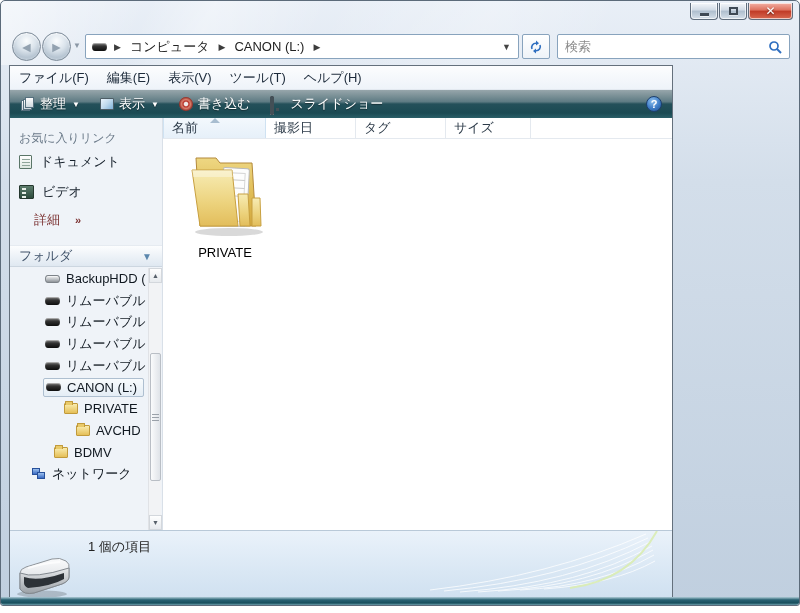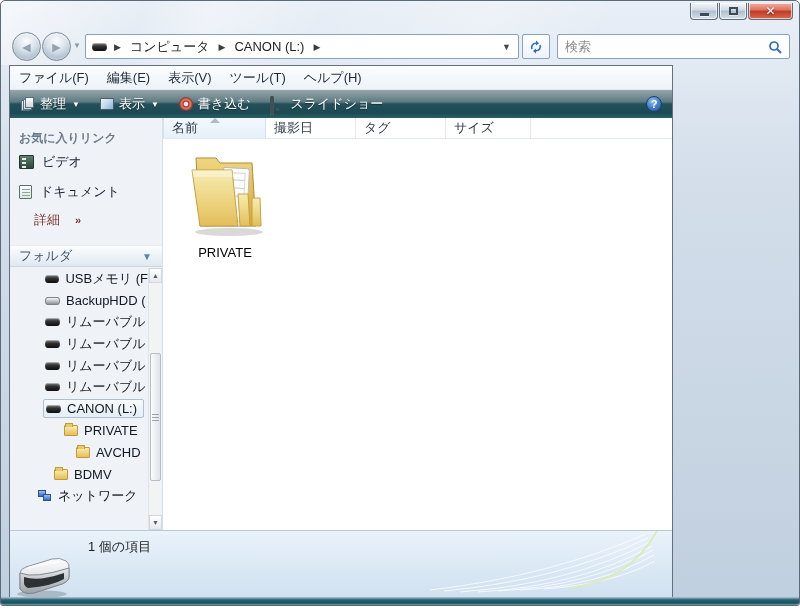--- a/index.html
+++ b/index.html
@@ -80,21 +80,21 @@
   .ic-views { width:14px; height:12px; border:1px solid #4e5e66; background:linear-gradient(135deg,#eaf4fb 0%,#bfd9ec 50%,#7fb2d8 100%); border-radius:1px; }
   .ic-slideshow { width:15px; height:13px; position:relative; }
   .ic-slideshow .scr { width:15px; height:10px; background:#e8eef2; border:2px solid #434f56; border-radius:1px; }
   .ic-slideshow .leg { position:absolute; left:6px; top:10px; width:3px; height:3px; background:#434f56; }
   .ic-burn { width:14px; height:14px; border-radius:50%;
              background:radial-gradient(circle at 50% 50%, #efe9e6 0% 18%, #b6342a 28%, #d97d6a 45%, #8e2a22 70%, #c9bdb8 78%, #7e7672 100%); }
 
   
   .sidebar { position:absolute; left:0; top:52px; width:153px; height:412px;
              background:#eff3f8; border-right:1px solid #d9e0e8; font-size:13px; color:#16202b; }
-  .fav-header { padding:12px 0 0 9px; color:#6b7a89; font-size:12px;font-weight:bold; }
+  .fav-header { padding:12px 0 0 9px; color:#6b7a89; font-size:12px; }
   .fav-item { display:flex; align-items:center; gap:8px; padding:6px 0 6px 9px; }
   .details-link { display:flex; align-items:center; gap:15px; padding:4px 0 4px 24px; color:#7b3131; font-size:13px; }
   .details-chev { font-size:11px; font-weight:bold; letter-spacing:-2px; color:#7b3131; }
   .folders-bar { position:absolute; left:0; top:127px; width:100%; height:22px;
                  background:linear-gradient(180deg,#fcfdfe,#dfe8f1); border-top:1px solid #e6ebf1; border-bottom:1px solid #ccd6e0;
                  display:flex; align-items:center; color:#40536a; }
   .folders-bar .lbl { padding-left:9px; }
   .folders-bar .chev { margin-left:auto; margin-right:10px; color:#5b87ad; font-size:10px; }
 
   .tree { position:absolute; left:0; top:150px; width:138px; height:262px; overflow:hidden; }
@@ -233,42 +233,38 @@
       <div class="tool-btn">
         <span class="ic-slideshow"><span class="scr"></span><span class="leg"></span></span>
         <span>スライドショー</span>
       </div>
       <div class="help-btn">?</div>
     </div>
 
     <div class="sidebar">
       <div class="fav-header">お気に入りリンク</div>
       <div class="fav-item">
+        <span class="ic-doc"></span>
+        <span>ドキュメント</span>
+      </div>
+      <div class="fav-item">
         <span class="ic-video"></span>
         <span>ビデオ</span>
-      </div>
-      <div class="fav-item">
-        <span class="ic-doc"></span>
-        <span>ドキュメント</span>
       </div>
       <div class="details-link">
         <span>詳細</span>
         <span class="details-chev">»</span>
       </div>
 
       <div class="folders-bar">
         <span class="lbl">フォルダ</span>
         <span class="chev">▼</span>
       </div>
 
       <div class="tree">
-        <div class="tree-row" style="padding-left:35px">
-          <span class="drive-glyph"></span>
-          <span class="tlabel">USBメモリ (F</span>
-        </div>
         <div class="tree-row" style="padding-left:35px">
           <span class="drive-glyph light"></span>
           <span class="tlabel">BackupHDD (</span>
         </div>
         <div class="tree-row" style="padding-left:35px">
           <span class="drive-glyph"></span>
           <span class="tlabel">リムーバブル</span>
         </div>
         <div class="tree-row" style="padding-left:35px">
           <span class="drive-glyph"></span>
@@ -293,21 +289,21 @@
           <span class="tlabel">PRIVATE</span>
         </div>
         <div class="tree-row" style="padding-left:66px">
           <span class="mini-folder"></span>
           <span class="tlabel">AVCHD</span>
         </div>
         <div class="tree-row" style="padding-left:44px">
           <span class="mini-folder"></span>
           <span class="tlabel">BDMV</span>
         </div>
-        <div class="tree-row" style="padding-left:28px">
+        <div class="tree-row" style="padding-left:22px">
           <span class="ic-network">
               <i></i>
               <i></i>
             </span>
           <span class="tlabel">ネットワーク</span>
         </div>
       </div>
 
       <div class="tree-scroll">
         <div class="ts-btn ts-up">▲</div>

